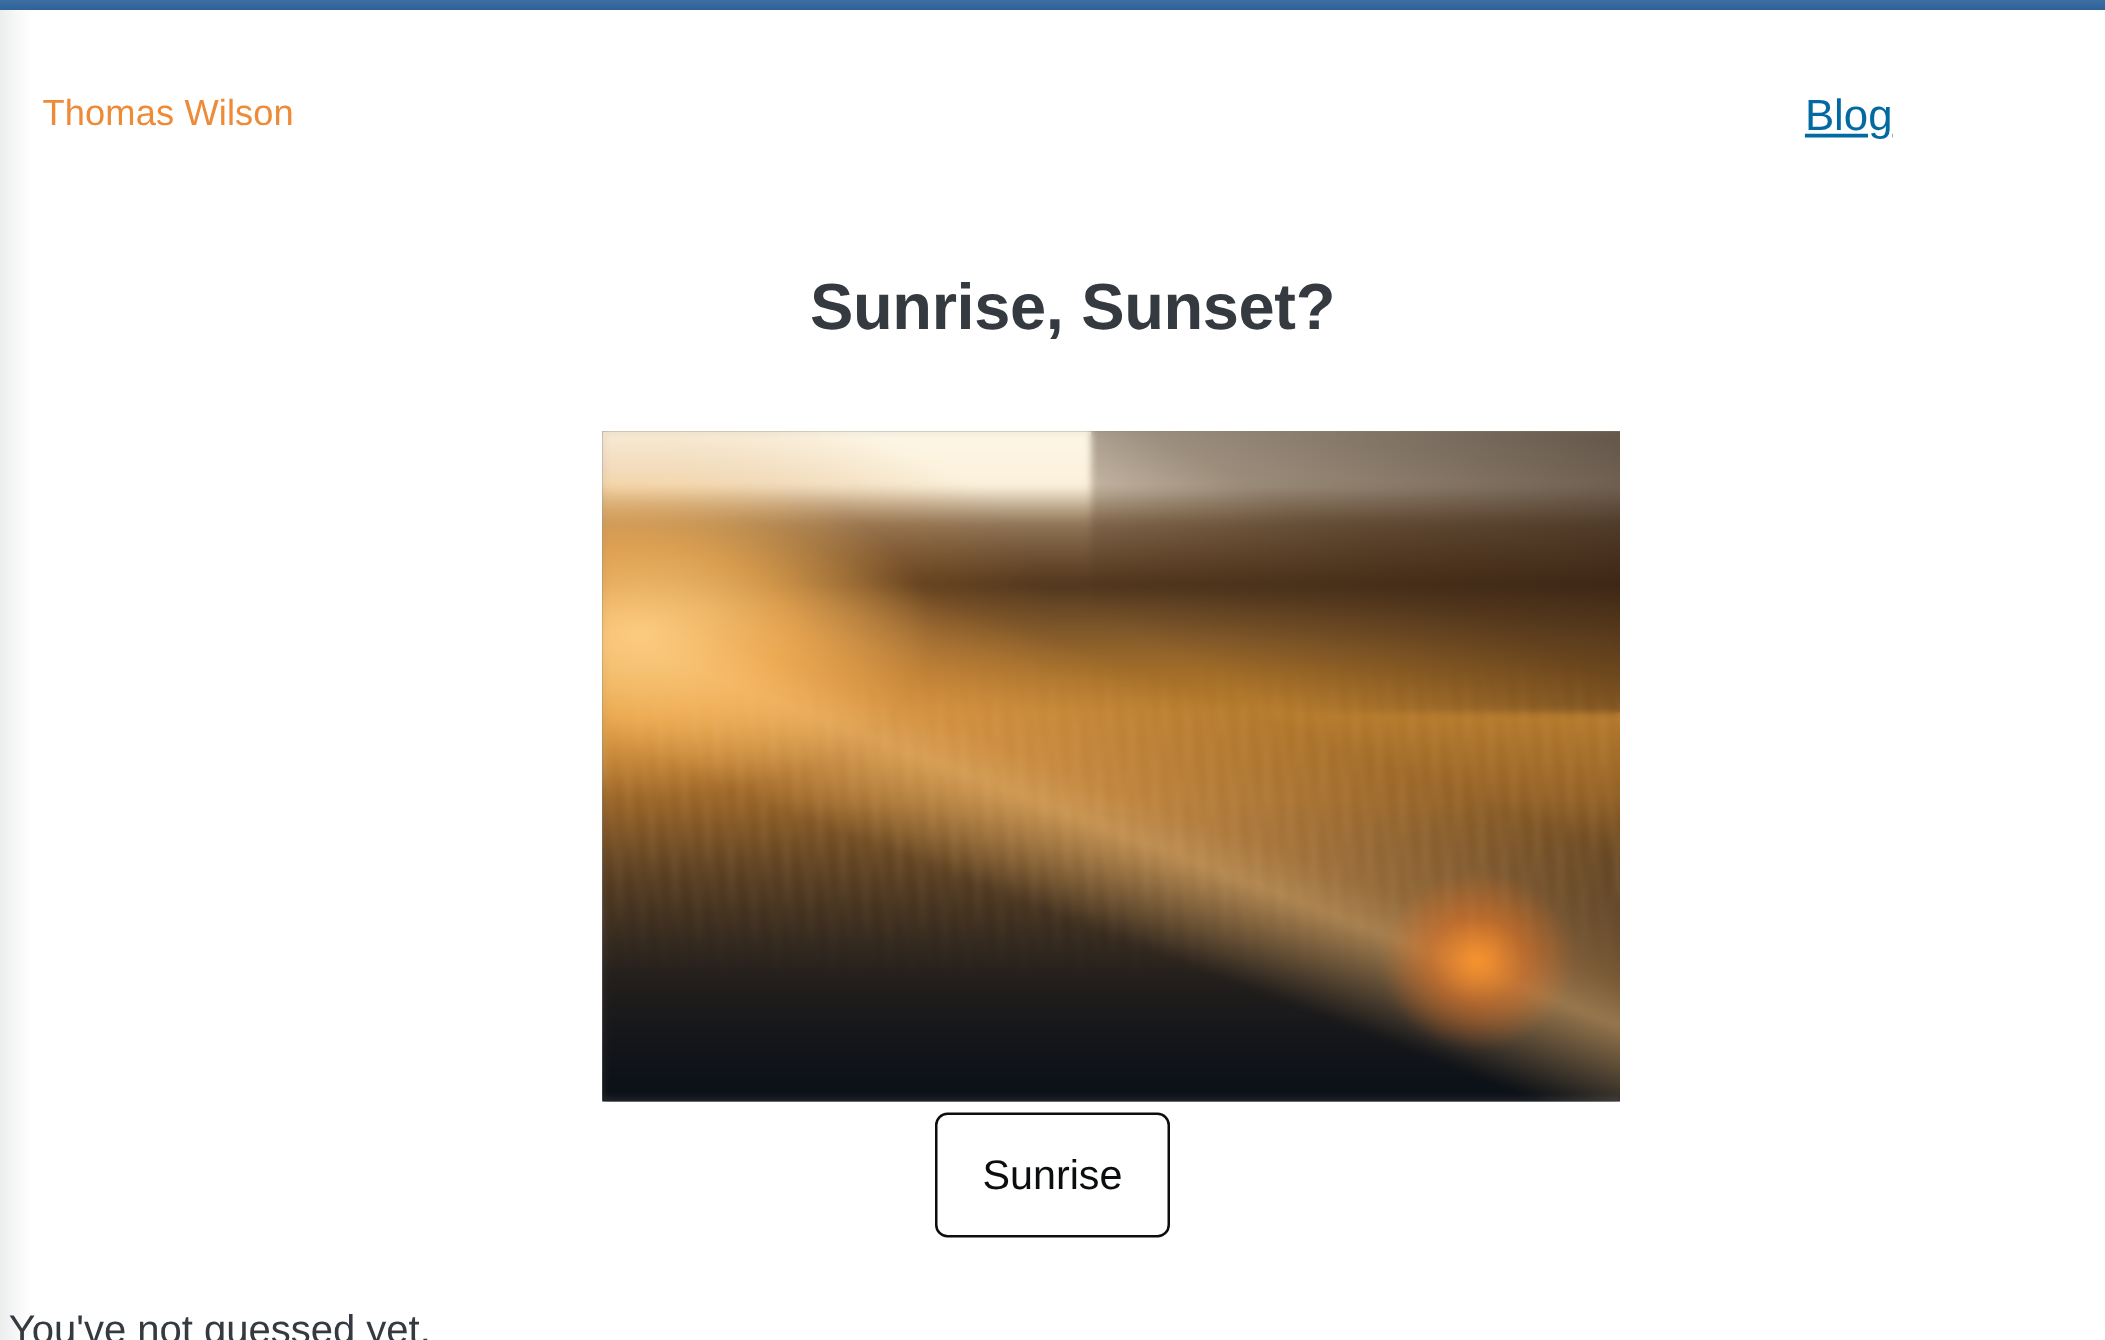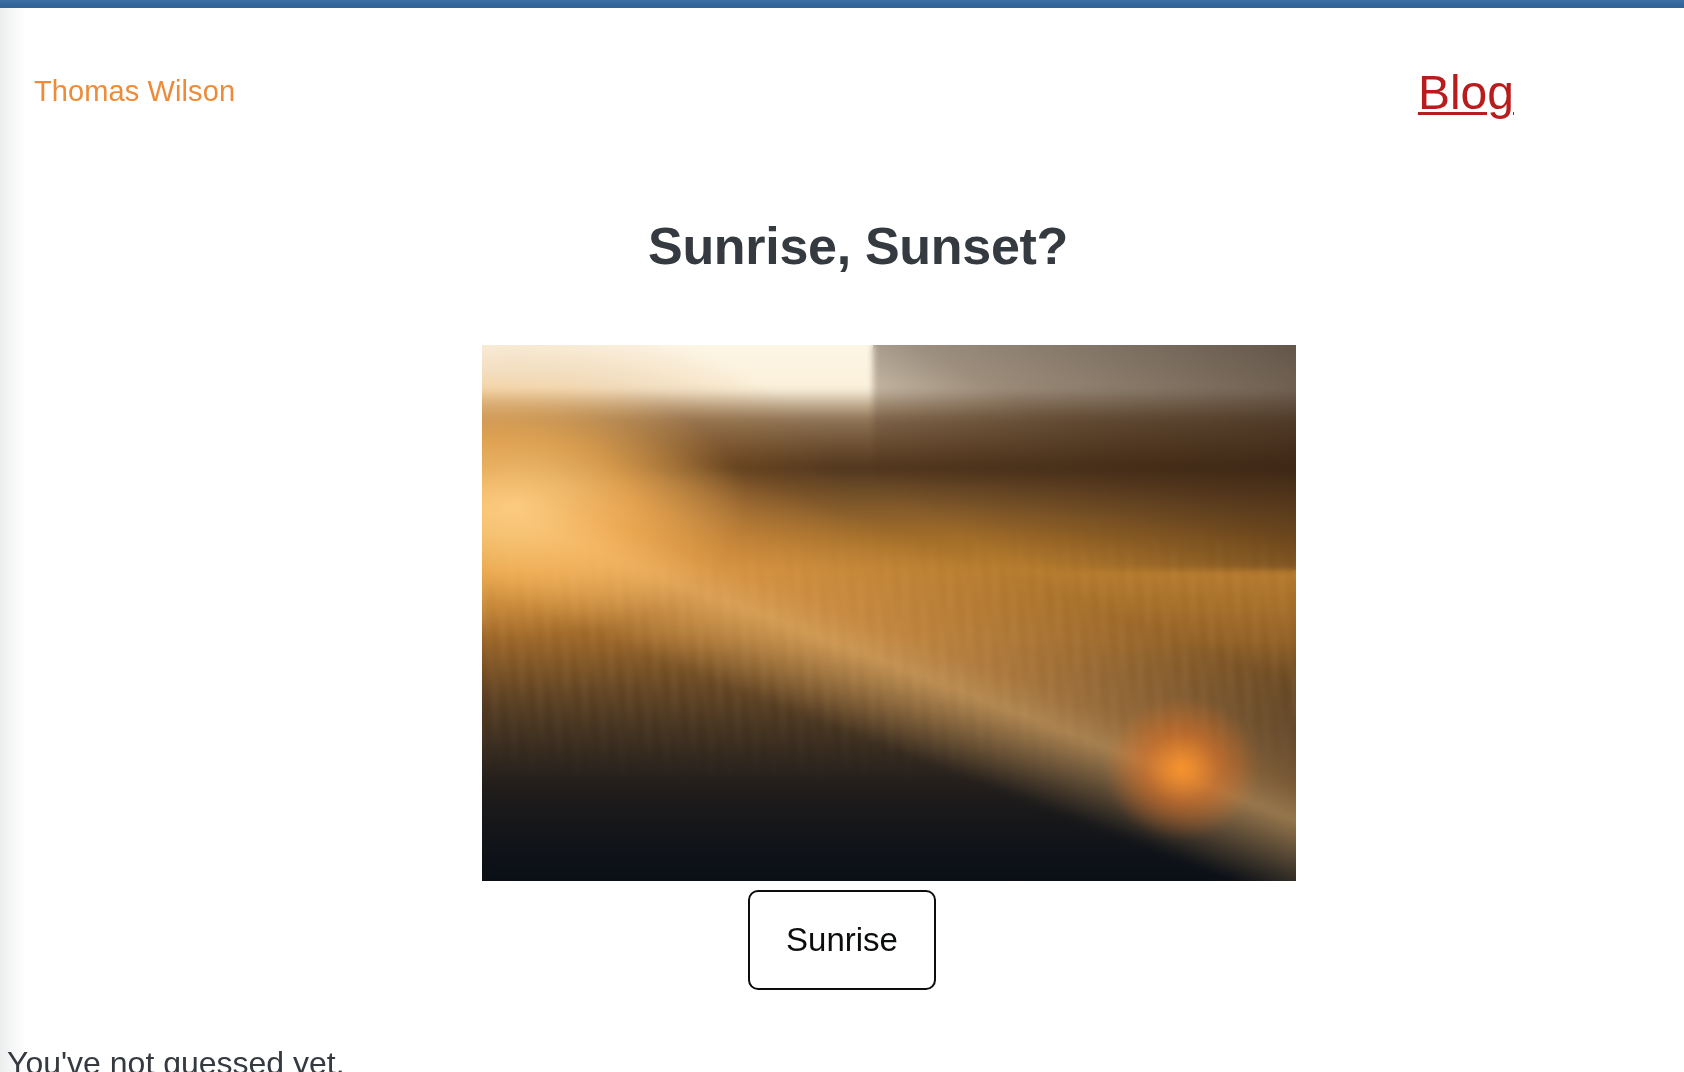--- a/index.html
+++ b/index.html
@@ -65,23 +65,23 @@
     letter-spacing: 0.1px;
     text-decoration: none;
     white-space: nowrap;
   }
   #nav {
     position: absolute;
     right: 30px;
     top: 44px;
   }
   #nav-item-blog {
-    font-size: 48px;
+    font-size: 35px;
     line-height: 48px;
-    color: #b91c1c;
+    color: #0369a1;
     text-decoration: underline;
     text-underline-offset: 3px;
     text-decoration-thickness: 3px;
     white-space: nowrap;
   }
 
   
   #main {
     position: absolute;
     top: 0;

